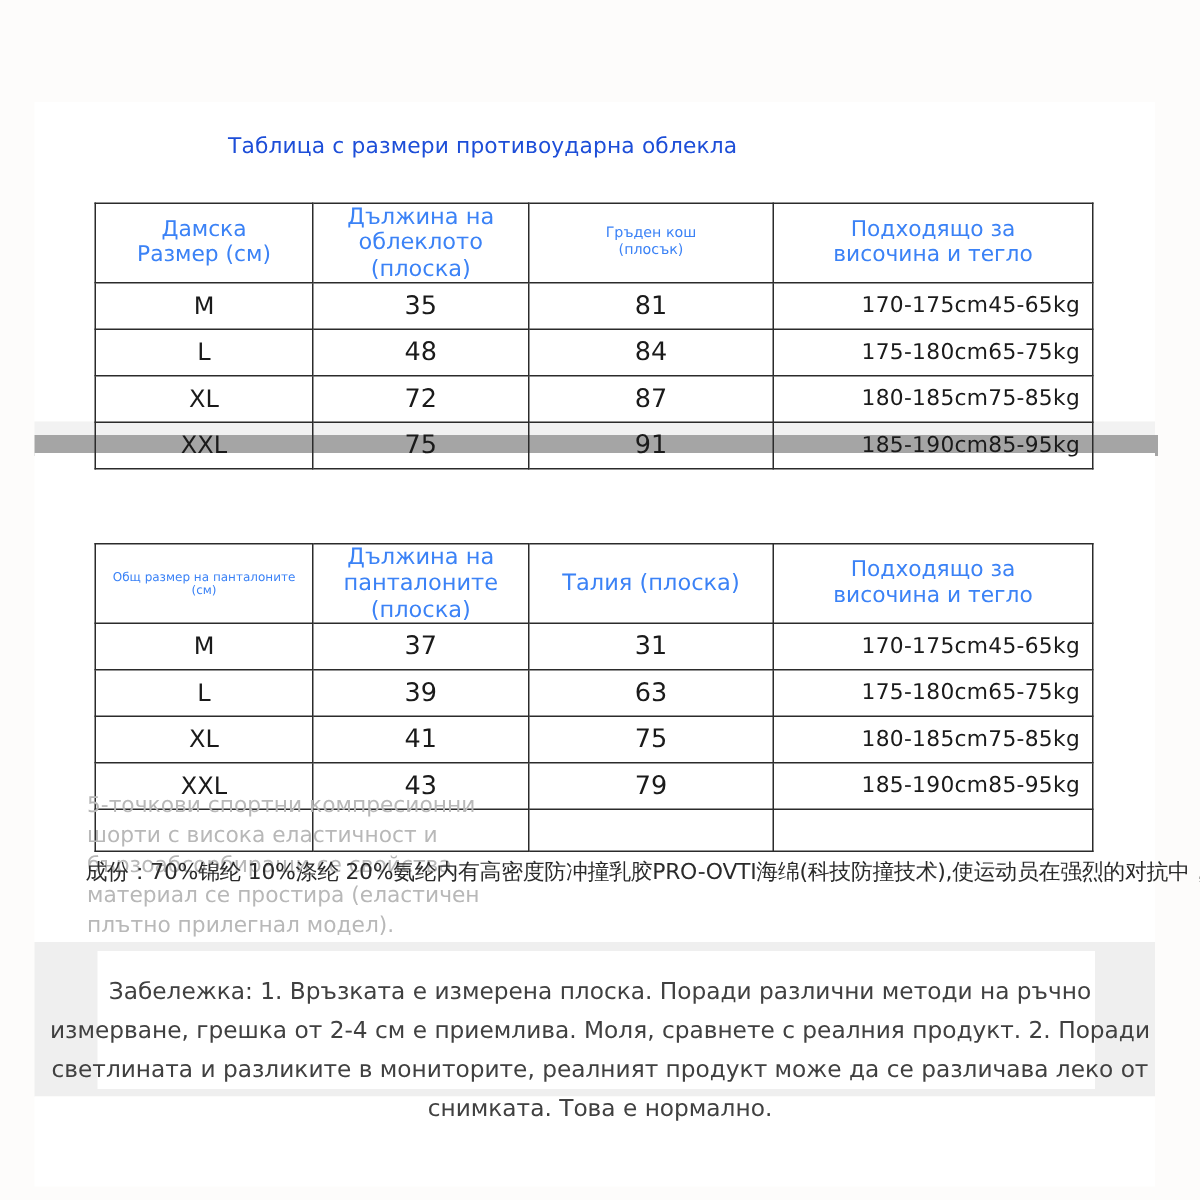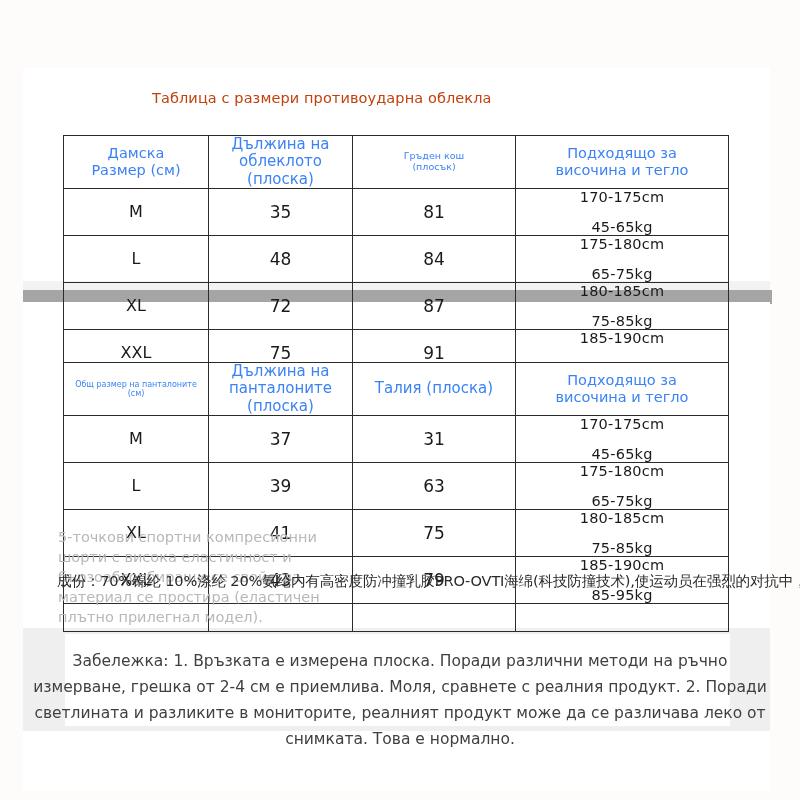--- a/index.html
+++ b/index.html
@@ -49,21 +49,21 @@
     top: 281px;
     width: 747px;
     height: 9px;
     background: #f2f2f2;
   }
 
   
   .caption {
     position: absolute;
     font-size: 14.5px;
-    color: #c2410c;
+    color: #1d4ed8;
     white-space: nowrap;
     letter-spacing: 0.1px;
   }
   #caption-1 { left: 152px; top: 90px; }
   #caption-2 { left: 190px; top: 322px; font-size: 13px; }
 
   
   table.size-table {
     position: absolute;
     border-collapse: collapse;
@@ -110,24 +110,22 @@
   tr.data-row td.sz { font-size: 16px; }
   tr.data-row td.fit {
     font-size: 14.5px;
     letter-spacing: 0.2px;
   }
   tr.empty-row { height: 28px; }
   tr.empty-row td { border-color: #2b2b2b; }
 
   .fit-inner {
     display: flex;
-    justify-content: flex-start;
-    gap: 14px;
+    justify-content: flex-end;
     padding: 0 8px;
-    flex-direction: column;
   }
 
   
   #desc-block {
     position: absolute;
     left: 58px;
     top: 527px;
     width: 278px;
     font-size: 14.5px;
     line-height: 20px;

